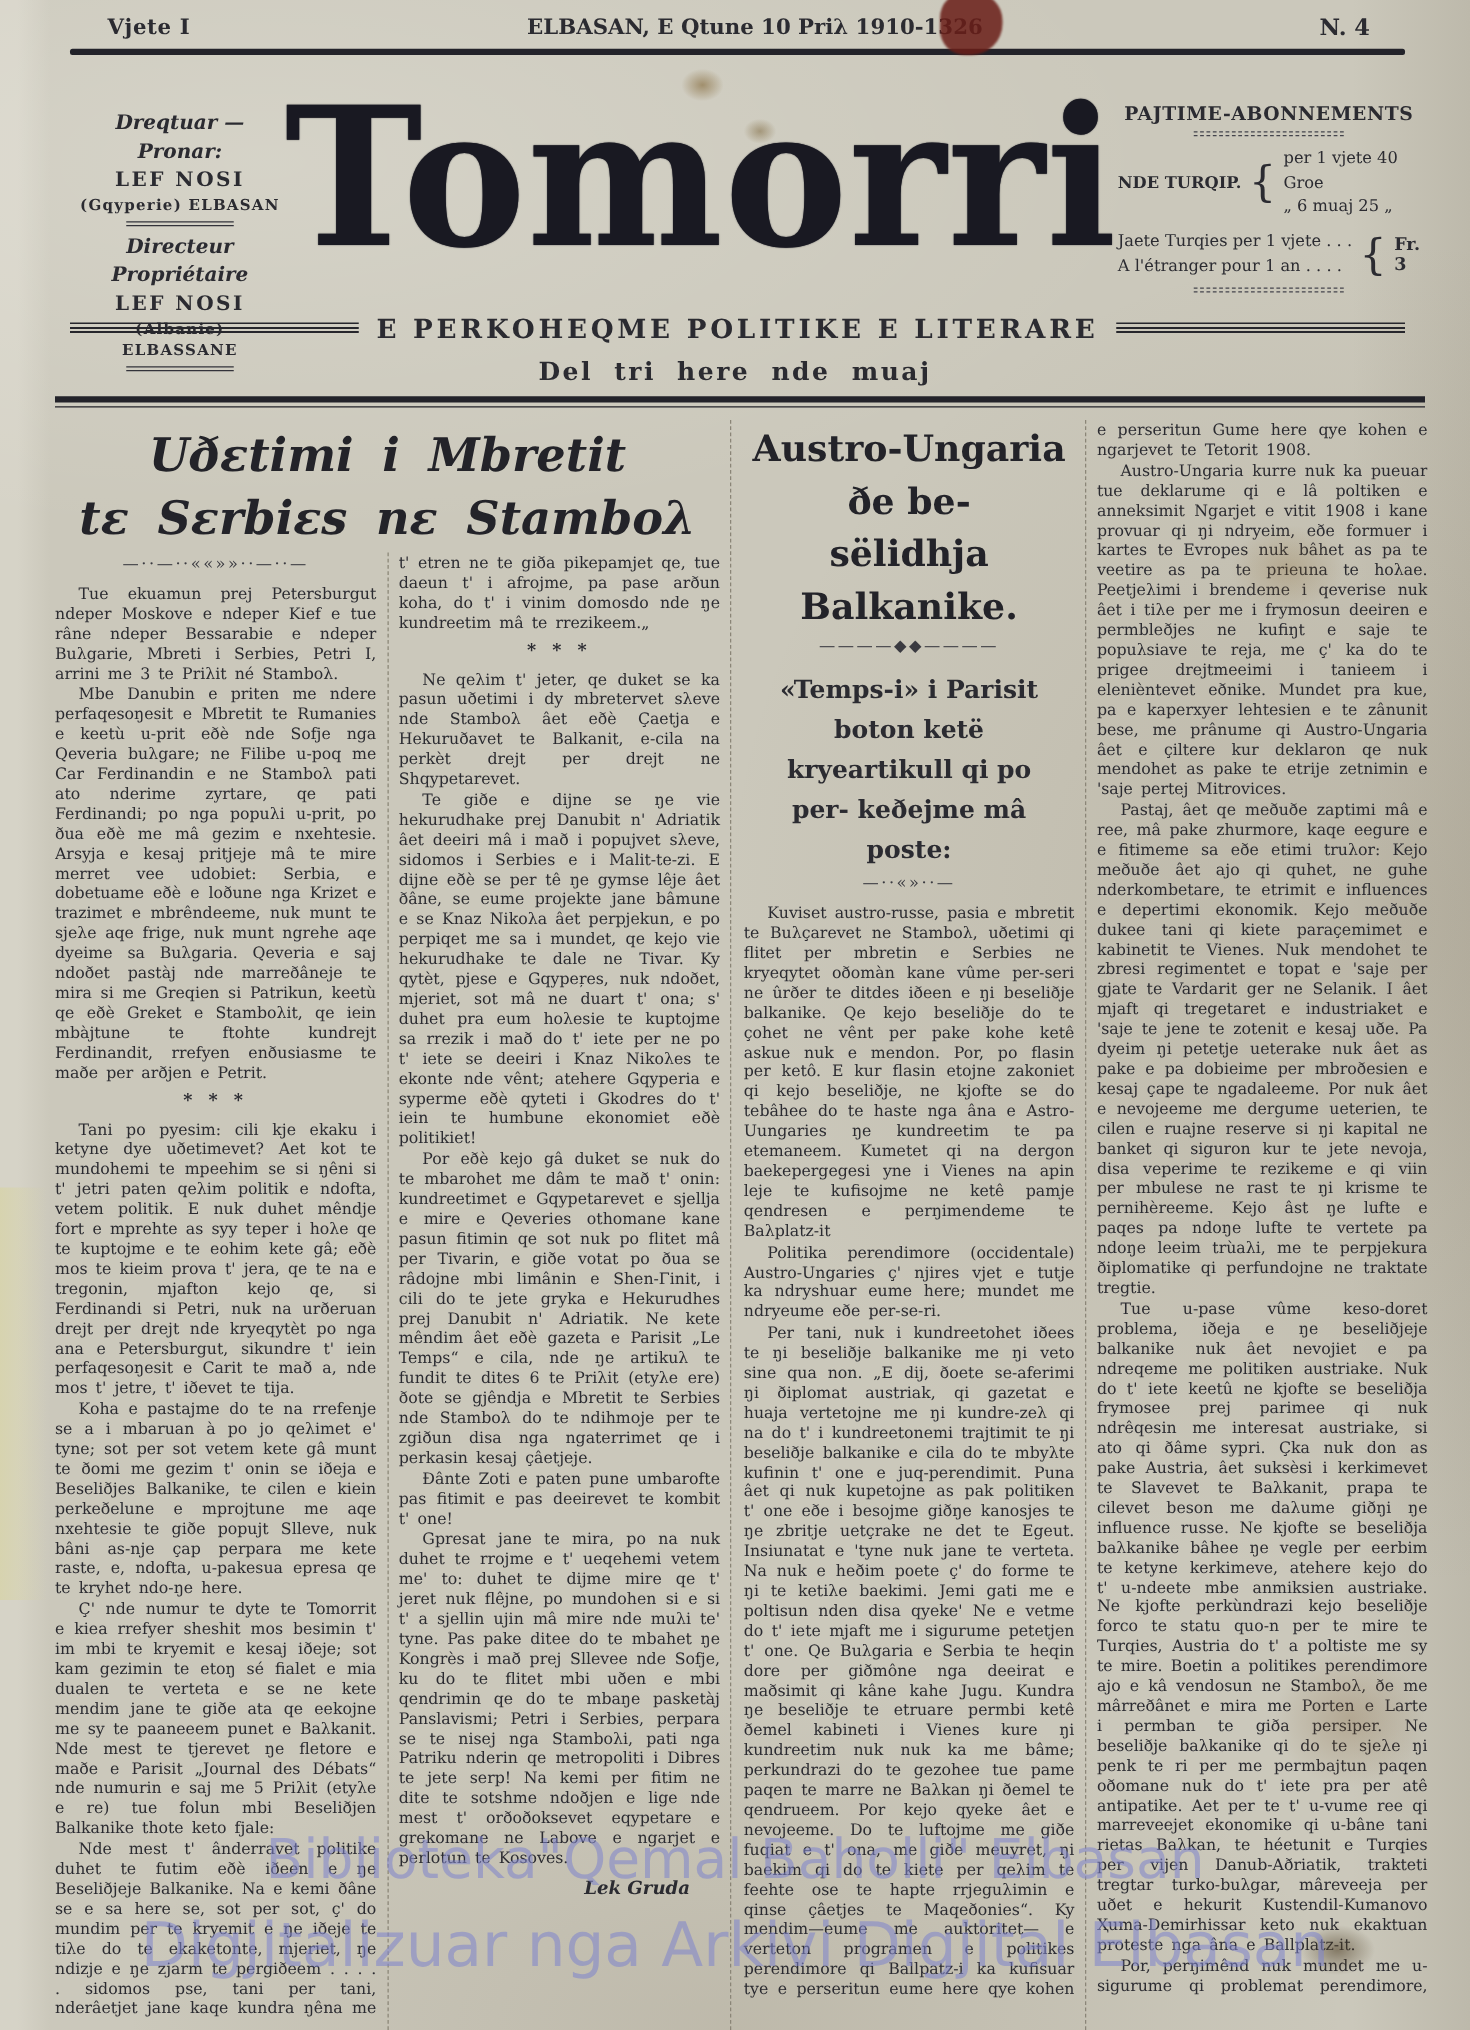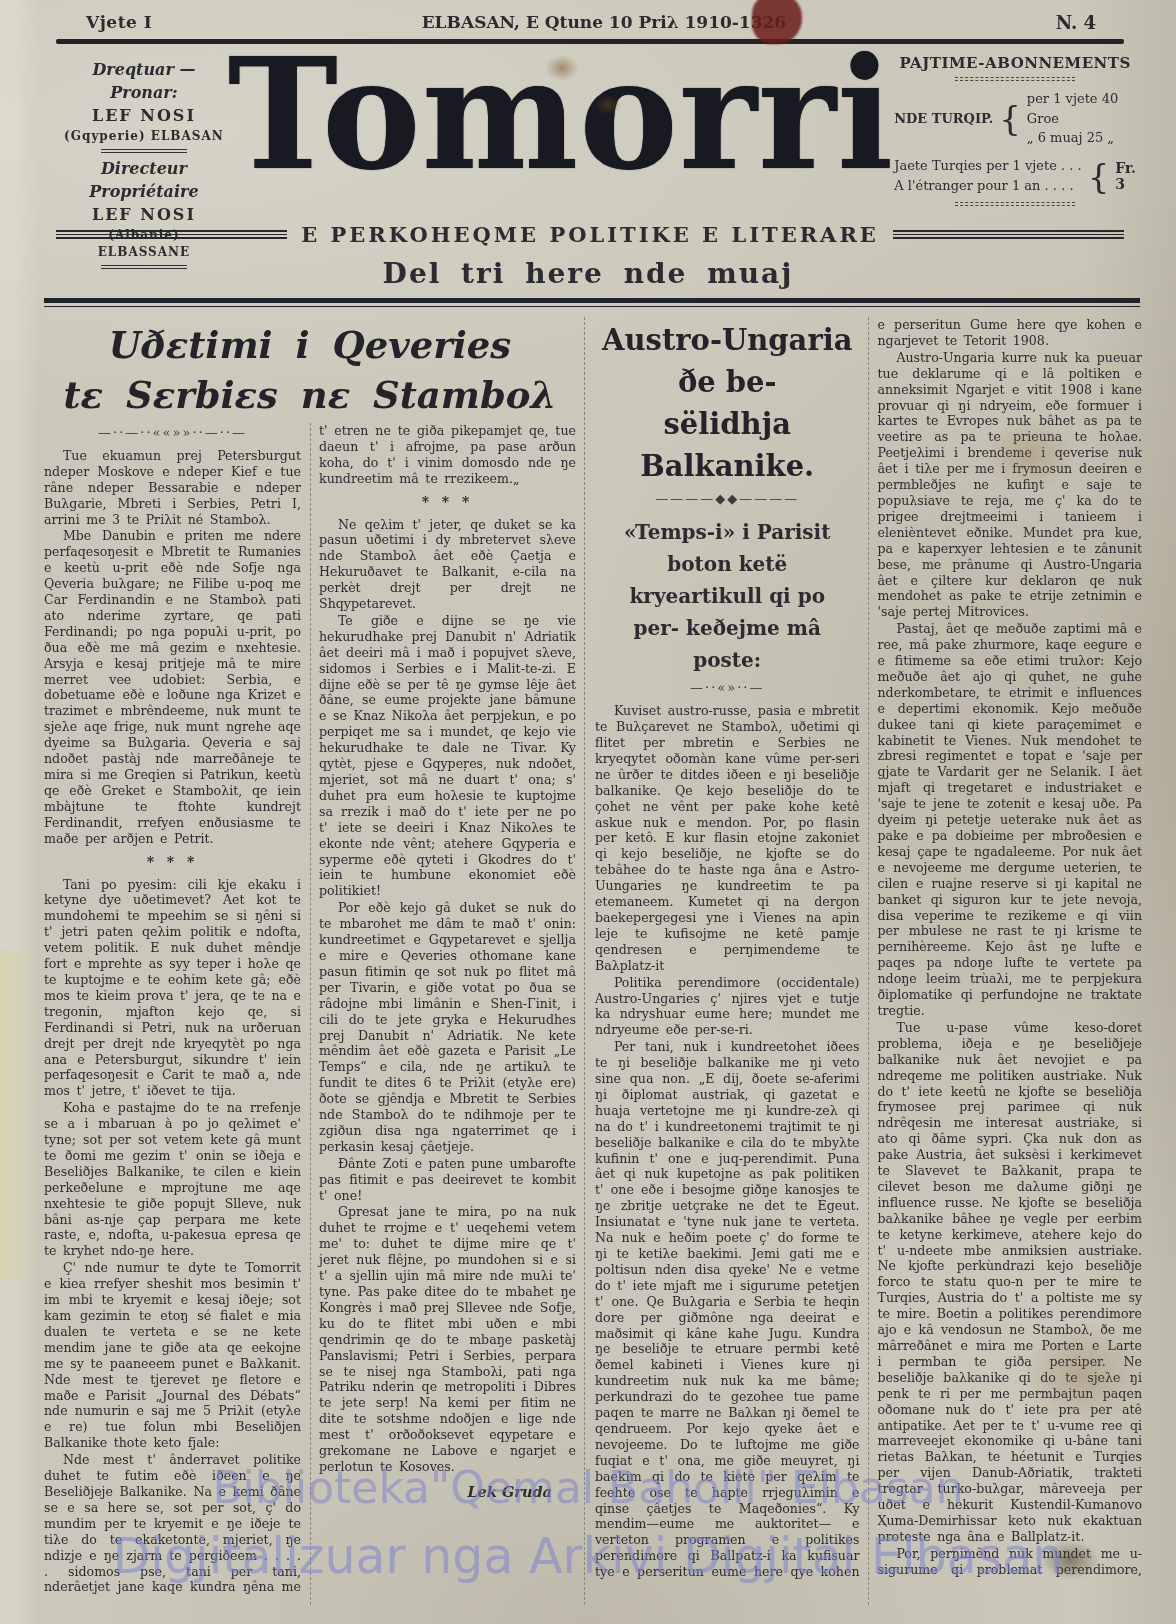--- a/index.html
+++ b/index.html
@@ -15,21 +15,21 @@
   }
   .stain{position:absolute;pointer-events:none;}
   
   .topline{display:flex;align-items:flex-start;justify-content:space-between;
     padding:12px 52px 4px 86px;}
   .vol{font-size:17px;font-weight:bold;letter-spacing:.5px;}
   .dateline{font-size:17px;font-weight:bold;}
   .issue-no{font-size:18px;font-weight:bold;margin-right:28px;}
   .rule-heavy{height:5px;background:#23232a;margin:2px 52px 0 56px;border-radius:2px;}
   
-  .masthead{display:flex;padding:0 40px 0 60px;height:176px;justify-content:flex-end;}
+  .masthead{display:flex;padding:28px 40px 0 60px;height:176px;justify-content:flex-end;}
   .mh-left{width:266px;text-align:center;padding-top:14px;font-size:15px;line-height:1.45;}
   .mh-left .lbl{font-style:italic;font-weight:bold;font-size:16px;}
   .mh-left .nm{font-weight:bold;letter-spacing:2px;font-size:16px;}
   .mh-left .ct{font-weight:bold;font-size:12px;letter-spacing:1px;}
   .mini-rule{width:86px;margin:4px auto;border-top:1px solid #33333a;border-bottom:1px solid #33333a;height:2px;}
   .mh-title{flex:1;text-align:center;}
   .mh-title .t{font-size:148px;line-height:.95;font-weight:bold;color:#191922;
     letter-spacing:1px;transform:scaleY(1.04);text-shadow:0 0 1px #191922;}
   .mh-right{width:300px;font-size:13px;padding-top:10px;}
   .subs-header{font-weight:bold;font-size:15px;text-align:center;letter-spacing:.5px;}
@@ -38,21 +38,21 @@
   .subs-label{font-weight:bold;font-size:13px;white-space:nowrap;}
   .brace{font-size:34px;font-weight:normal;line-height:1;color:#2b2b31;}
   .subs-rates{font-size:13px;line-height:1.5;}
   .subs-row2{display:flex;align-items:center;gap:6px;margin-top:8px;}
   .subs-abroad{font-size:13px;line-height:1.6;white-space:nowrap;}
   .subs-price{font-size:14px;font-weight:bold;}
   
   .subtitle-band{display:flex;align-items:center;gap:14px;margin:2px 52px 0 56px;}
   .triple-rule{flex:1;height:9px;background:repeating-linear-gradient(to bottom,#26262c 0 1.6px,transparent 1.6px 3.6px);}
   .subtitle{font-size:21px;font-weight:bold;letter-spacing:3px;white-space:nowrap;}
-  .freq{text-align:center;font-size:28px;font-weight:bold;margin:10px 0 8px;letter-spacing:2px;word-spacing:8px;}
+  .freq{text-align:center;font-size:20px;font-weight:bold;margin:10px 0 8px;letter-spacing:2px;word-spacing:8px;}
   .rule-double{margin:0 36px 0 44px;border-top:5px solid #23232a;border-bottom:1.5px solid #23232a;height:3px;}
   
   .cols{display:flex;padding:10px 34px 0 44px;gap:0;}
   .article{column-fill:auto;overflow:hidden;height:1288px;}
   .article-left{width:532px;column-count:2;column-gap:18px;column-rule:1px dashed #8a8577;padding-right:8px;}
   .article-right{flex:1;column-count:2;column-gap:18px;column-rule:1px dashed #8a8577;
     border-left:1px dashed #8a8577;padding-left:10px;}
   .headline-left{column-span:all;text-align:center;font-style:italic;font-weight:bold;
     font-size:37px;line-height:1.35;margin:4px 0 2px;word-spacing:10px;color:#232329;}
   .orn{text-align:center;color:#3a3a40;font-size:13px;letter-spacing:2px;margin:2px 0 8px;}
@@ -122,21 +122,21 @@
     <div class="triple-rule"></div>
     <div class="subtitle">E PERKOHEQME POLITIKE E LITERARE</div>
     <div class="triple-rule"></div>
   </div>
   <div class="freq">Del tri here nde muaj</div>
   <div class="rule-double"></div>
 
   <div class="cols">
     <section class="article article-left">
       <h2 class="headline-left">
-        <span>Uðɛtimi i Qeveries</span><br>
+        <span>Uðɛtimi i Mbretit</span><br>
         <span>tɛ Sɛrbiɛs nɛ Stamboλ</span>
       </h2>
       <div class="orn">—··—··««»»··—··—</div>
       <div>
           <div class="para">Tue ekuamun prej Petersburgut ndeper Moskove e ndeper Kief e tue râne ndeper Bessarabie e ndeper Buλgarie, Mbreti i Serbies, Petri I, arrini me 3 te Priλit né Stamboλ.</div>
           <div class="para">Mbe Danubin e priten me ndere perfaqesoŋesit e Mbretit te Rumanies e keetù u-prit eðè nde Sofje nga Qeveria buλgare; ne Filibe u-poq me Car Ferdinandin e ne Stamboλ pati ato nderime zyrtare, qe pati Ferdinandi; po nga popuλi u-prit, po ðua eðè me mâ gezim e nxehtesie. Arsyja e kesaj pritjeje mâ te mire merret vee udobiet: Serbia, e dobetuame eðè e loðune nga Krizet e trazimet e mbrêndeeme, nuk munt te sjeλe aqe frige, nuk munt ngrehe aqe dyeime sa Buλgaria. Qeveria e saj ndoðet pastàj nde marreðâneje te mira si me Greqien si Patrikun, keetù qe eðè Greket e Stamboλit, qe iein mbàjtune te ftohte kundrejt Ferdinandit, rrefyen enðusiasme te maðe per arðjen e Petrit.</div>
           <div class="sep">* * *</div>
           <div class="para">Tani po pyesim: cili kje ekaku i ketyne dye uðetimevet? Aet kot te mundohemi te mpeehim se si ŋêni si t' jetri paten qeλim politik e ndofta, vetem politik. E nuk duhet mêndje fort e mprehte as syy teper i hoλe qe te kuptojme e te eohim kete gâ; eðè mos te kieim prova t' jera, qe te na e tregonin, mjafton kejo qe, si Ferdinandi si Petri, nuk na urðeruan drejt per drejt nde kryeqytèt po nga ana e Petersburgut, sikundre t' iein perfaqesoŋesit e Carit te mað a, nde mos t' jetre, t' iðevet te tija.</div>
           <div class="para">Koha e pastajme do te na rrefenje se a i mbaruan à po jo qeλimet e' tyne; sot per sot vetem kete gâ munt te ðomi me gezim t' onin se iðeja e Beseliðjes Balkanike, te cilen e kiein perkeðelune e mprojtune me aqe nxehtesie te giðe popujt Slleve, nuk bâni as-nje çap perpara me kete raste, e, ndofta, u-pakesua epresa qe te kryhet ndo-ŋe here.</div>
           <div class="para">Ç' nde numur te dyte te Tomorrit e kiea rrefyer sheshit mos besimin t' im mbi te kryemit e kesaj iðeje; sot kam gezimin te etoŋ sé fialet e mia dualen te verteta e se ne kete mendim jane te giðe ata qe eekojne me sy te paaneeem punet e Baλkanit. Nde mest te tjerevet ŋe fletore e maðe e Parisit „Journal des Débats“ nde numurin e saj me 5 Priλit (etyλe e re) tue folun mbi Beseliðjen Balkanike thote keto fjale:</div>

